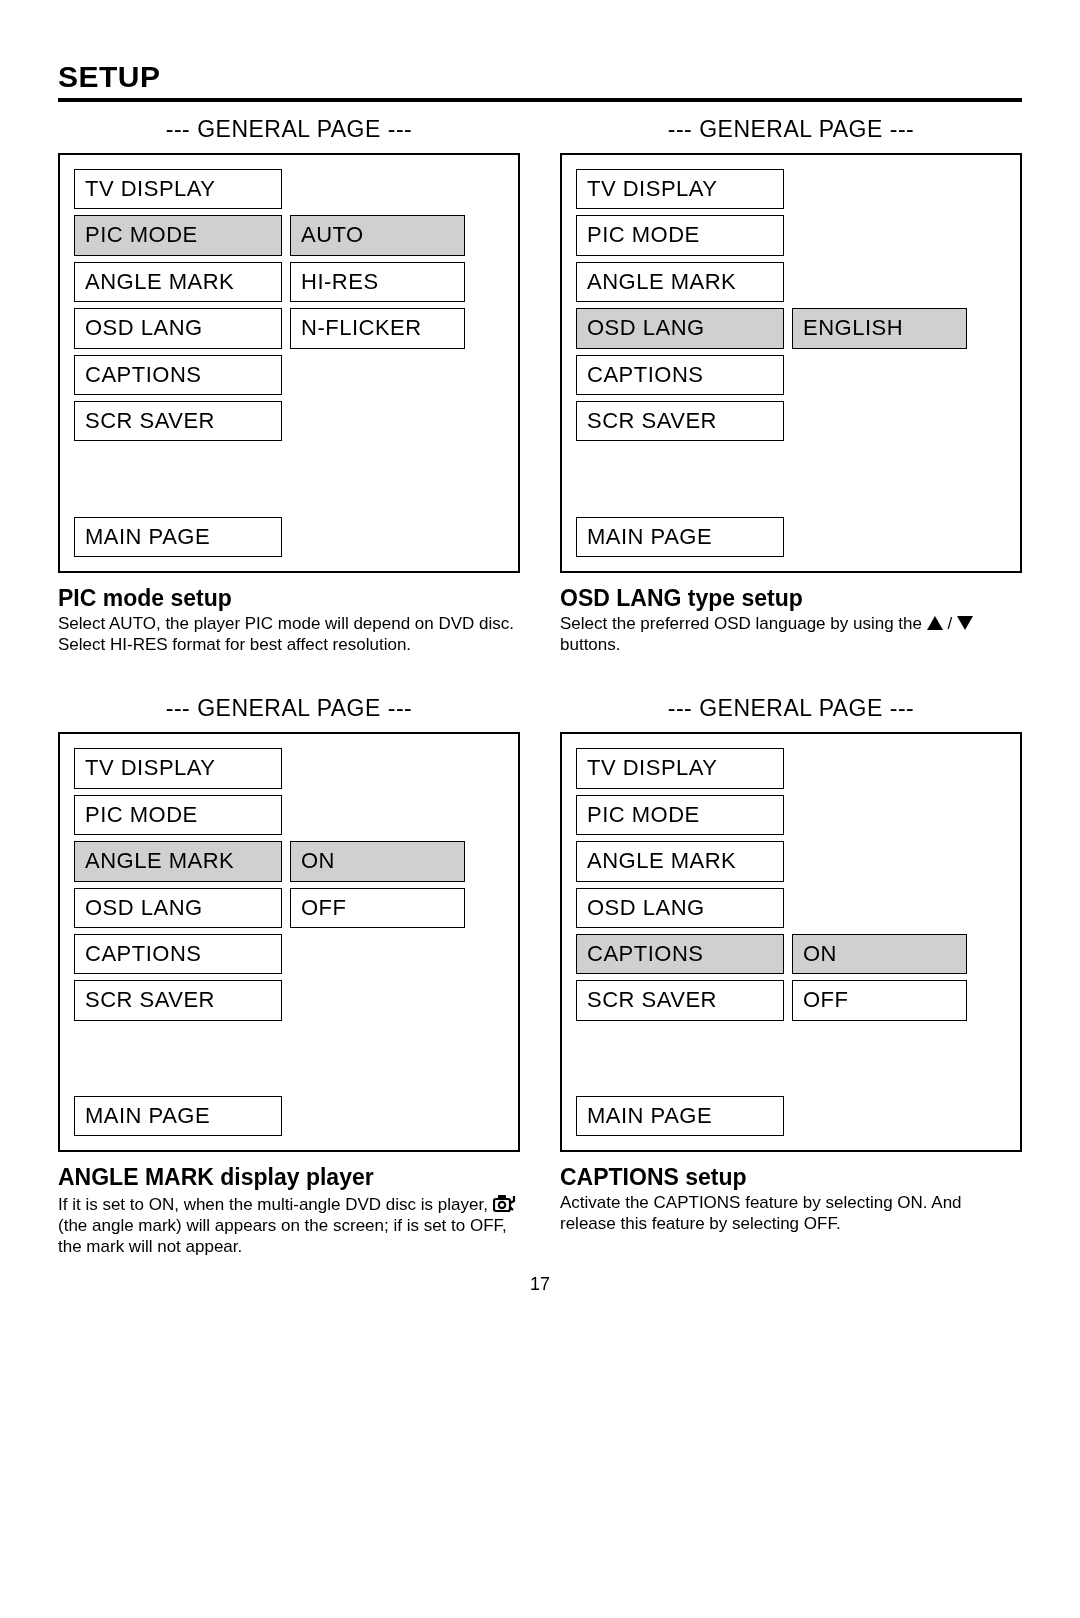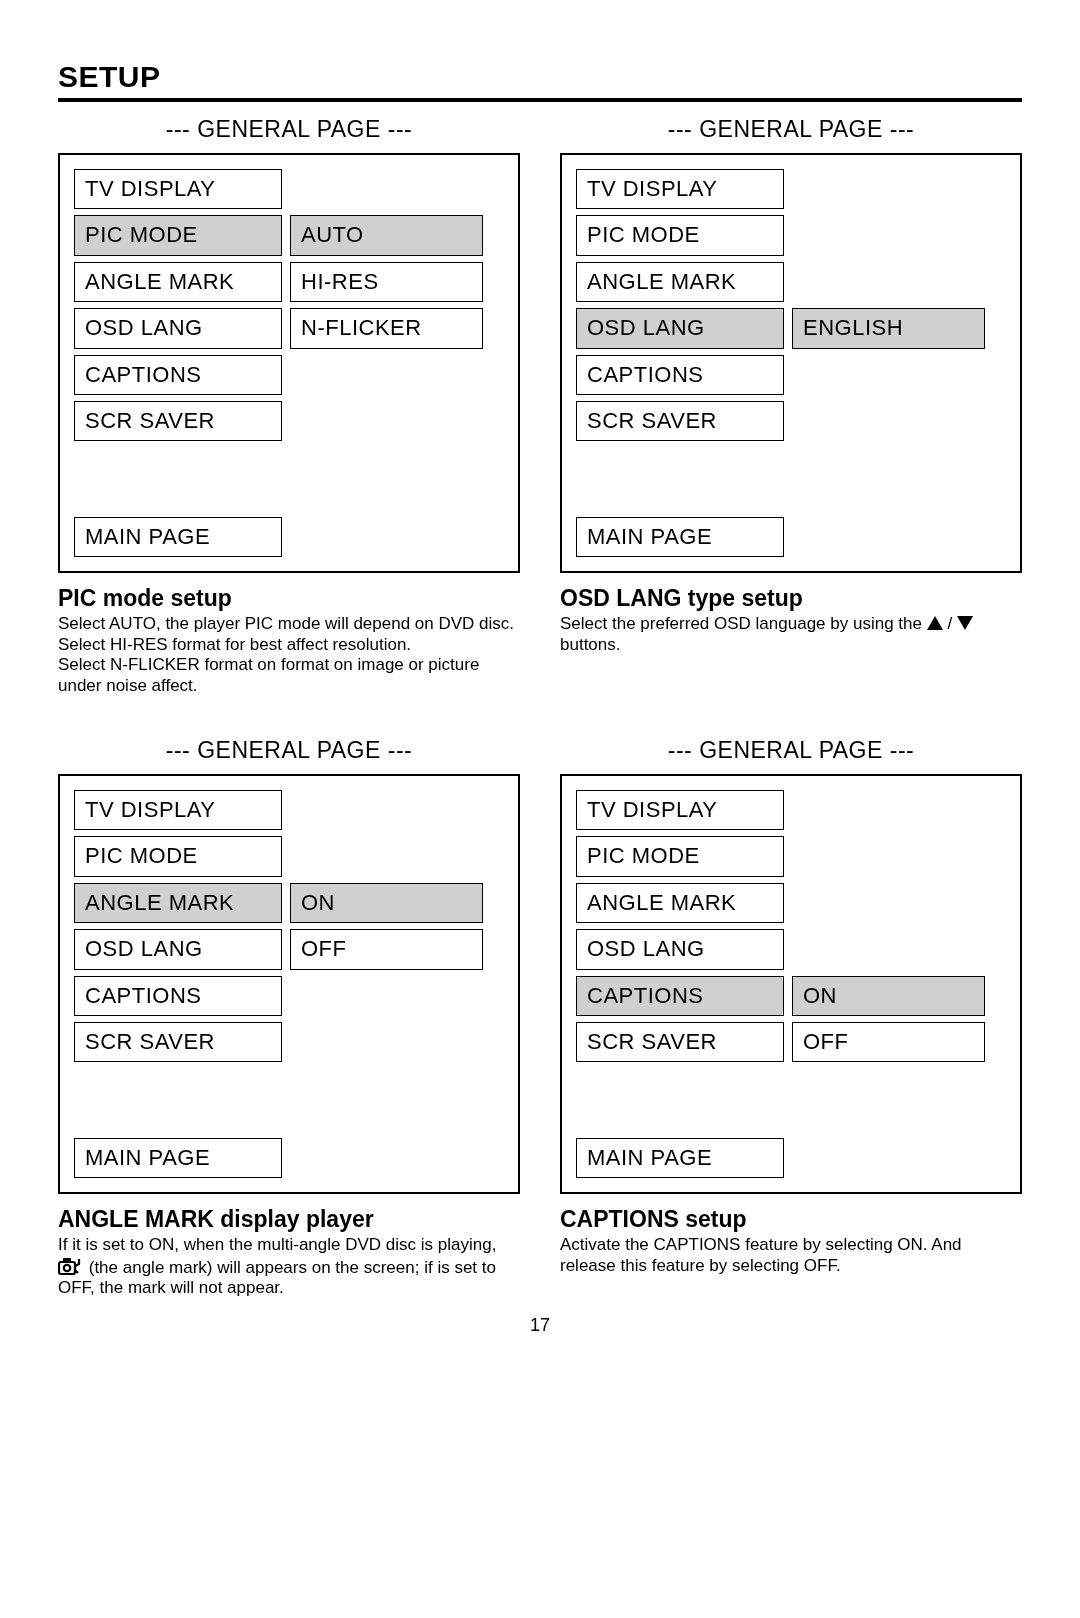--- a/index.html
+++ b/index.html
@@ -46,21 +46,21 @@
   }
   .cell {
     border: 1.5px solid #000;
     padding: 6px 10px;
     font-size: 22px;
     line-height: 1.2;
     letter-spacing: 0.5px;
     white-space: nowrap;
   }
   .cell.left { width: 208px; }
-  .cell.right { width: 193px; }
+  .cell.right { width: 175px; }
   .cell.sel { background: #d0d0d0; }
   .main-page-wrap {
     position: absolute;
     bottom: 14px;
     left: 14px;
   }
   .sect-title {
     font-weight: 900;
     font-size: 23px;
     margin-top: 12px;
@@ -128,21 +128,20 @@
           <div class="cell left">SCR SAVER</div>
         </div>
       <div class="main-page-wrap">
           <div class="cell left">MAIN PAGE</div>
         </div>
     </div>
     <div class="sect-title">PIC mode setup</div>
     <div class="sect-body">
       <span>Select AUTO, the player PIC mode will depend on DVD disc.</span><br>
       <span>Select HI-RES format for best affect resolution.</span><br>
-      <span>Select N-FLICKER format on format on image or picture under noise affect.</span>
     </div>
   </div>
 
   <div class="panel-block">
     <div class="panel-label">--- GENERAL PAGE ---</div>
     <div class="osd-box">
       <div class="menu-row">
           <div class="cell left">TV DISPLAY</div>
         </div>
       <div class="menu-row">
@@ -193,21 +192,21 @@
         </div>
       <div class="menu-row">
           <div class="cell left">SCR SAVER</div>
         </div>
       <div class="main-page-wrap">
           <div class="cell left">MAIN PAGE</div>
         </div>
     </div>
     <div class="sect-title">ANGLE MARK display player</div>
     <div class="sect-body">
-      <span>If it is set to ON, when the multi-angle DVD disc is playing, </span><span class="angle-glyph"><svg width="26" height="20" viewBox="0 0 26 20">
+      <span>If it is set to ON, when the multi-angle DVD disc is player, </span><span class="angle-glyph"><svg width="26" height="20" viewBox="0 0 26 20">
             <rect x="1" y="6" width="16" height="12" rx="2" fill="none" stroke="#000" stroke-width="2.2"></rect>
             <circle cx="9" cy="12" r="3.2" fill="none" stroke="#000" stroke-width="2.2"></circle>
             <rect x="5" y="2" width="8" height="4" rx="1" fill="#000"></rect>
             <path d="M17 10 l4 -2 l0 -5" fill="none" stroke="#000" stroke-width="2.2"></path>
             <path d="M17 14 l3 3" fill="none" stroke="#000" stroke-width="2.2"></path>
           </svg></span><span> (the angle mark) will appears on the screen; if is set to OFF, the mark will not appear.</span>
     </div>
   </div>
 
   <div class="panel-block">

